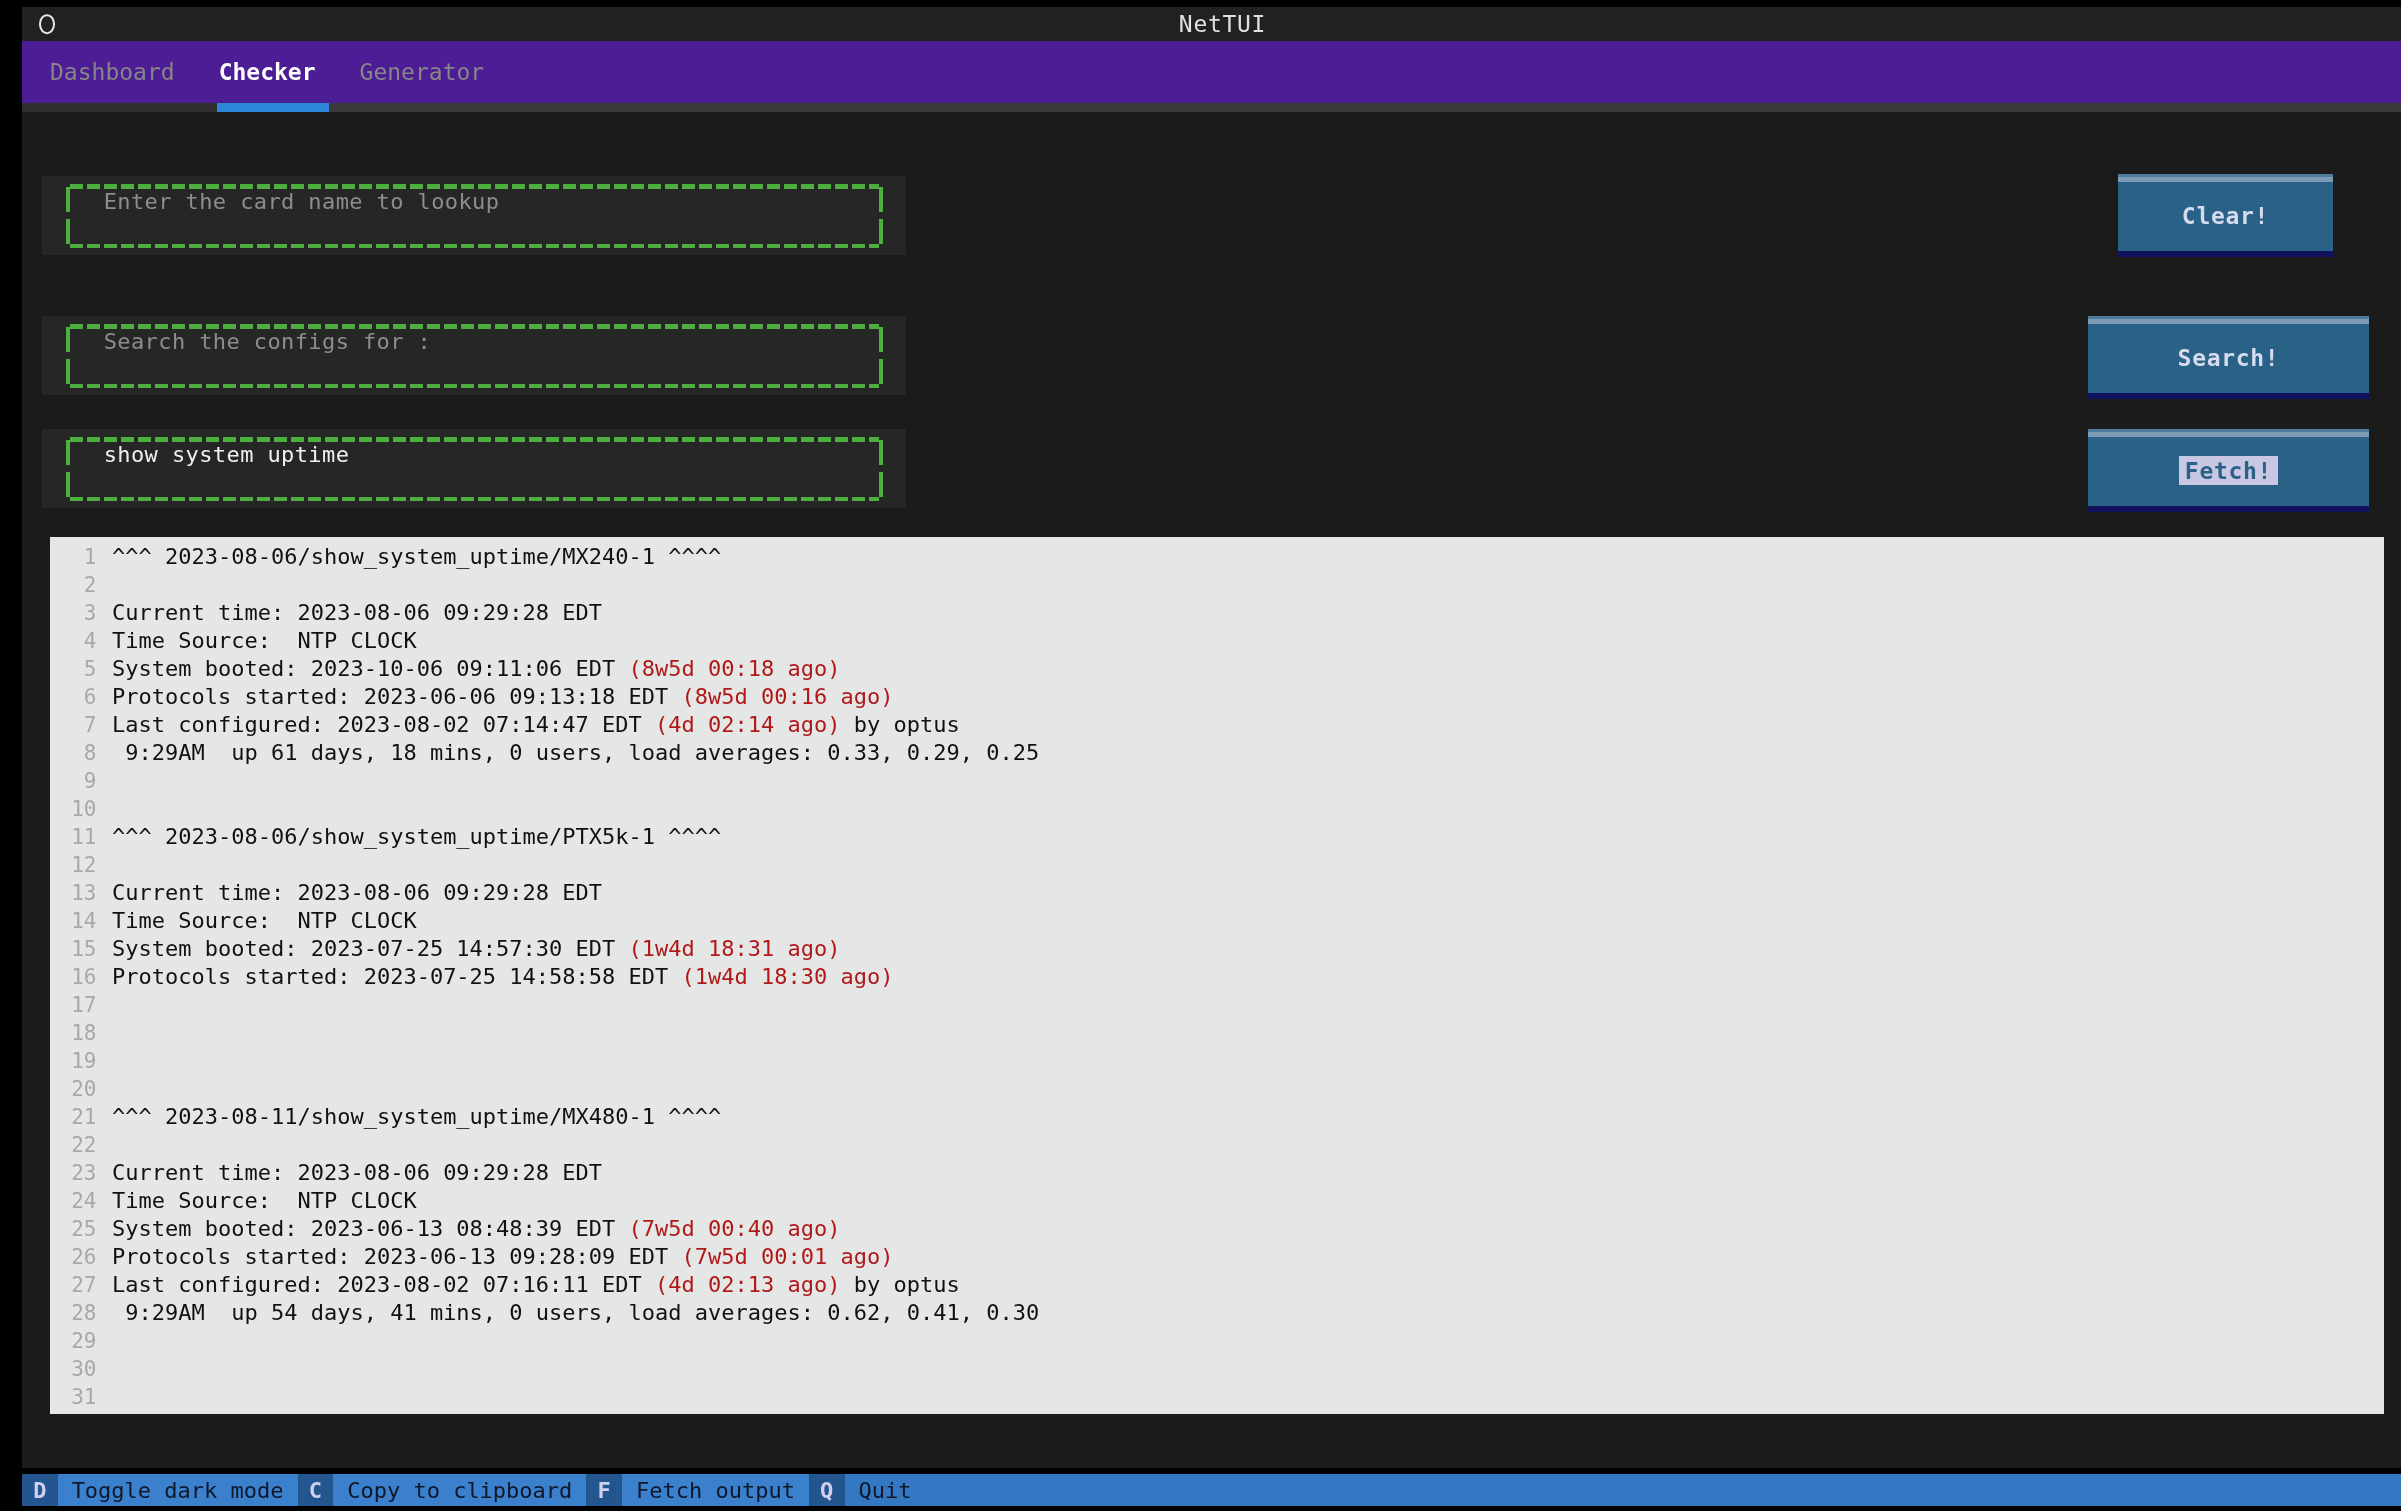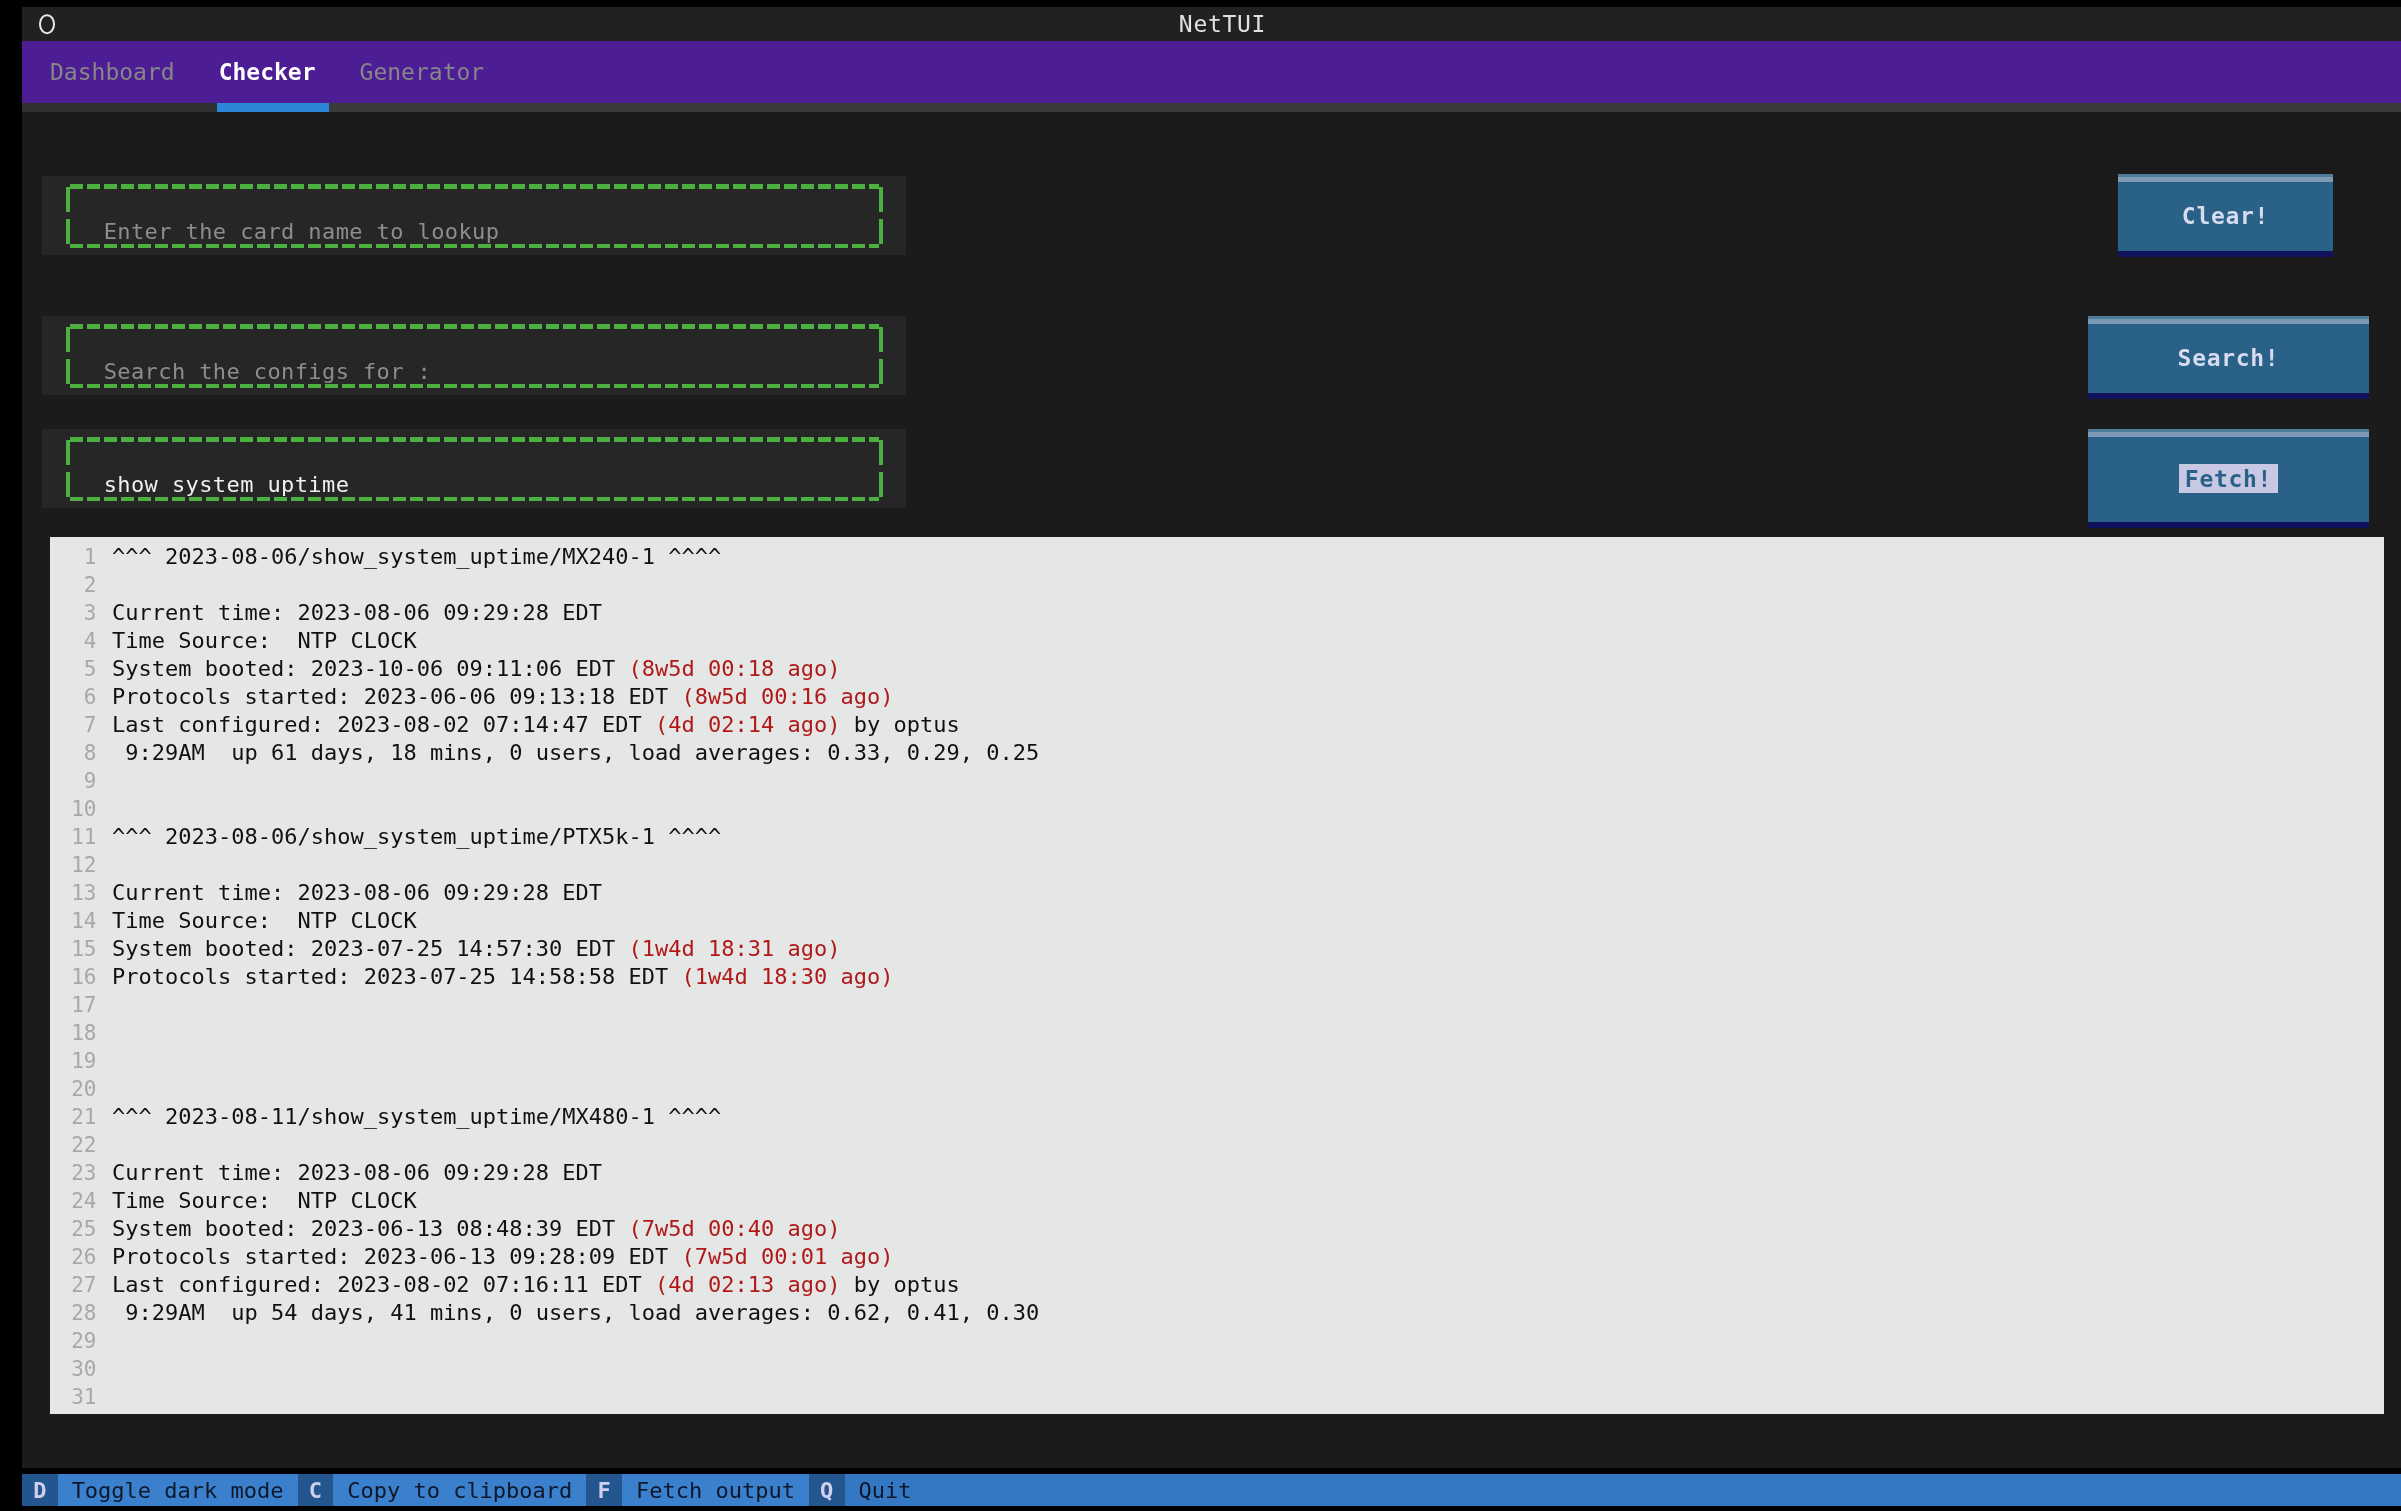--- a/index.html
+++ b/index.html
@@ -103,21 +103,21 @@
   .input-wrap-2 { top: 429px; }
 
   .input-box {
     position: absolute;
     left: 28px;
     top: 12.6px;
     width: 809px;
     height: 55px;
     background: #262626;
     display: flex;
-    align-items: flex-end;
+    align-items: flex-start;
   }
 
   
   .border-top, .border-bottom {
     position: absolute;
     left: 0;
     width: 100%;
     height: 4.9px;
     background-image: repeating-linear-gradient(
       to right,
@@ -188,21 +188,21 @@
     z-index: 2;
   }
   .btn-label.highlighted {
     background: #c8c8e4;
     color: #2a6186;
     padding: 1.4px 5.6px;
   }
 
   .btn-clear  { left: 2096px; top: 174px;  width: 215px; height: 83px; }
   .btn-search { left: 2066px; top: 316px;  width: 281px; height: 83px; }
-  .btn-fetch  { left: 2066px; top: 429px;  width: 281px; height: 99px; }
+  .btn-fetch  { left: 2066px; top: 429px;  width: 281px; height: 83px; }
 
   
   .output-panel {
     position: absolute;
     left: 28px; top: 537px;
     width: 2334px;
     height: 877px;
     background: #e4e7e6;
     overflow: hidden;
     padding-top: 5.6px;

